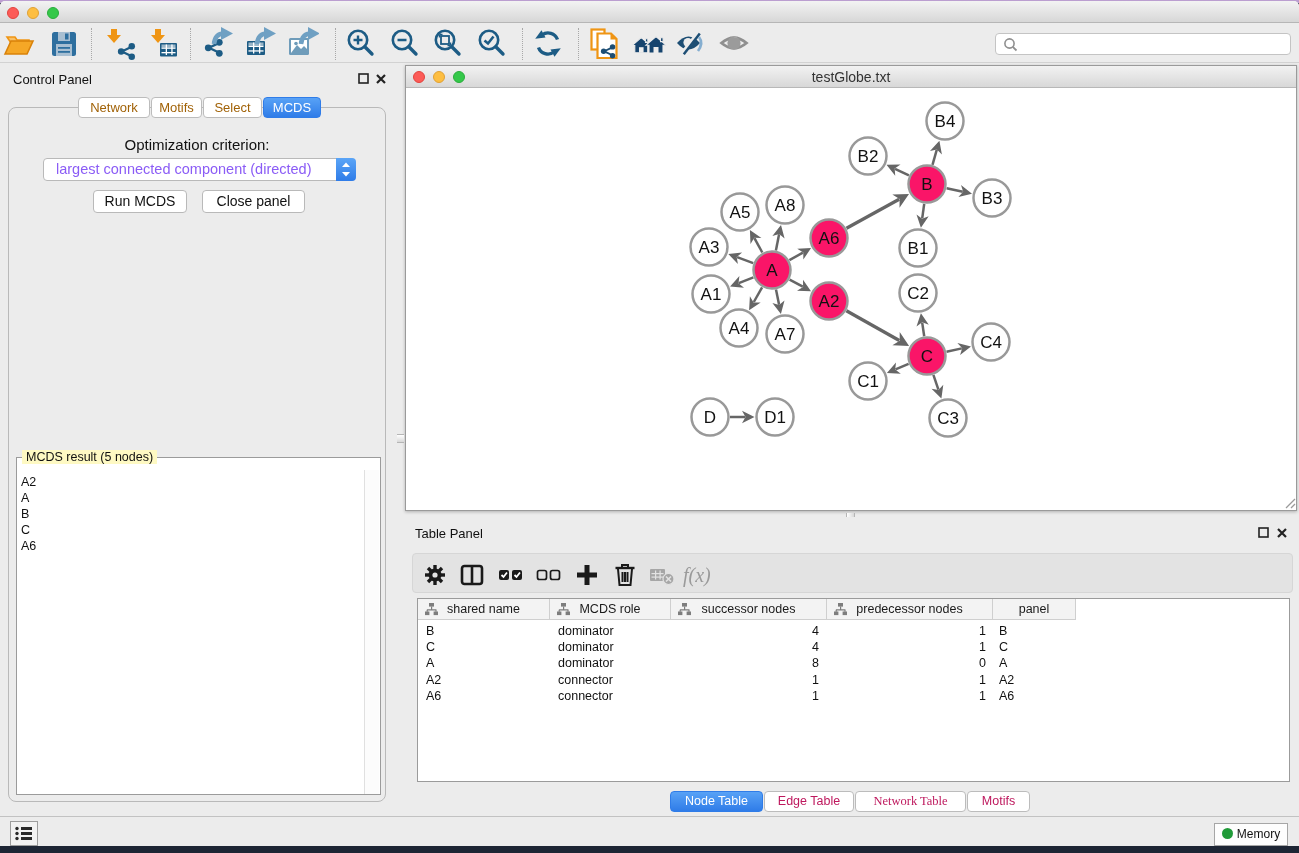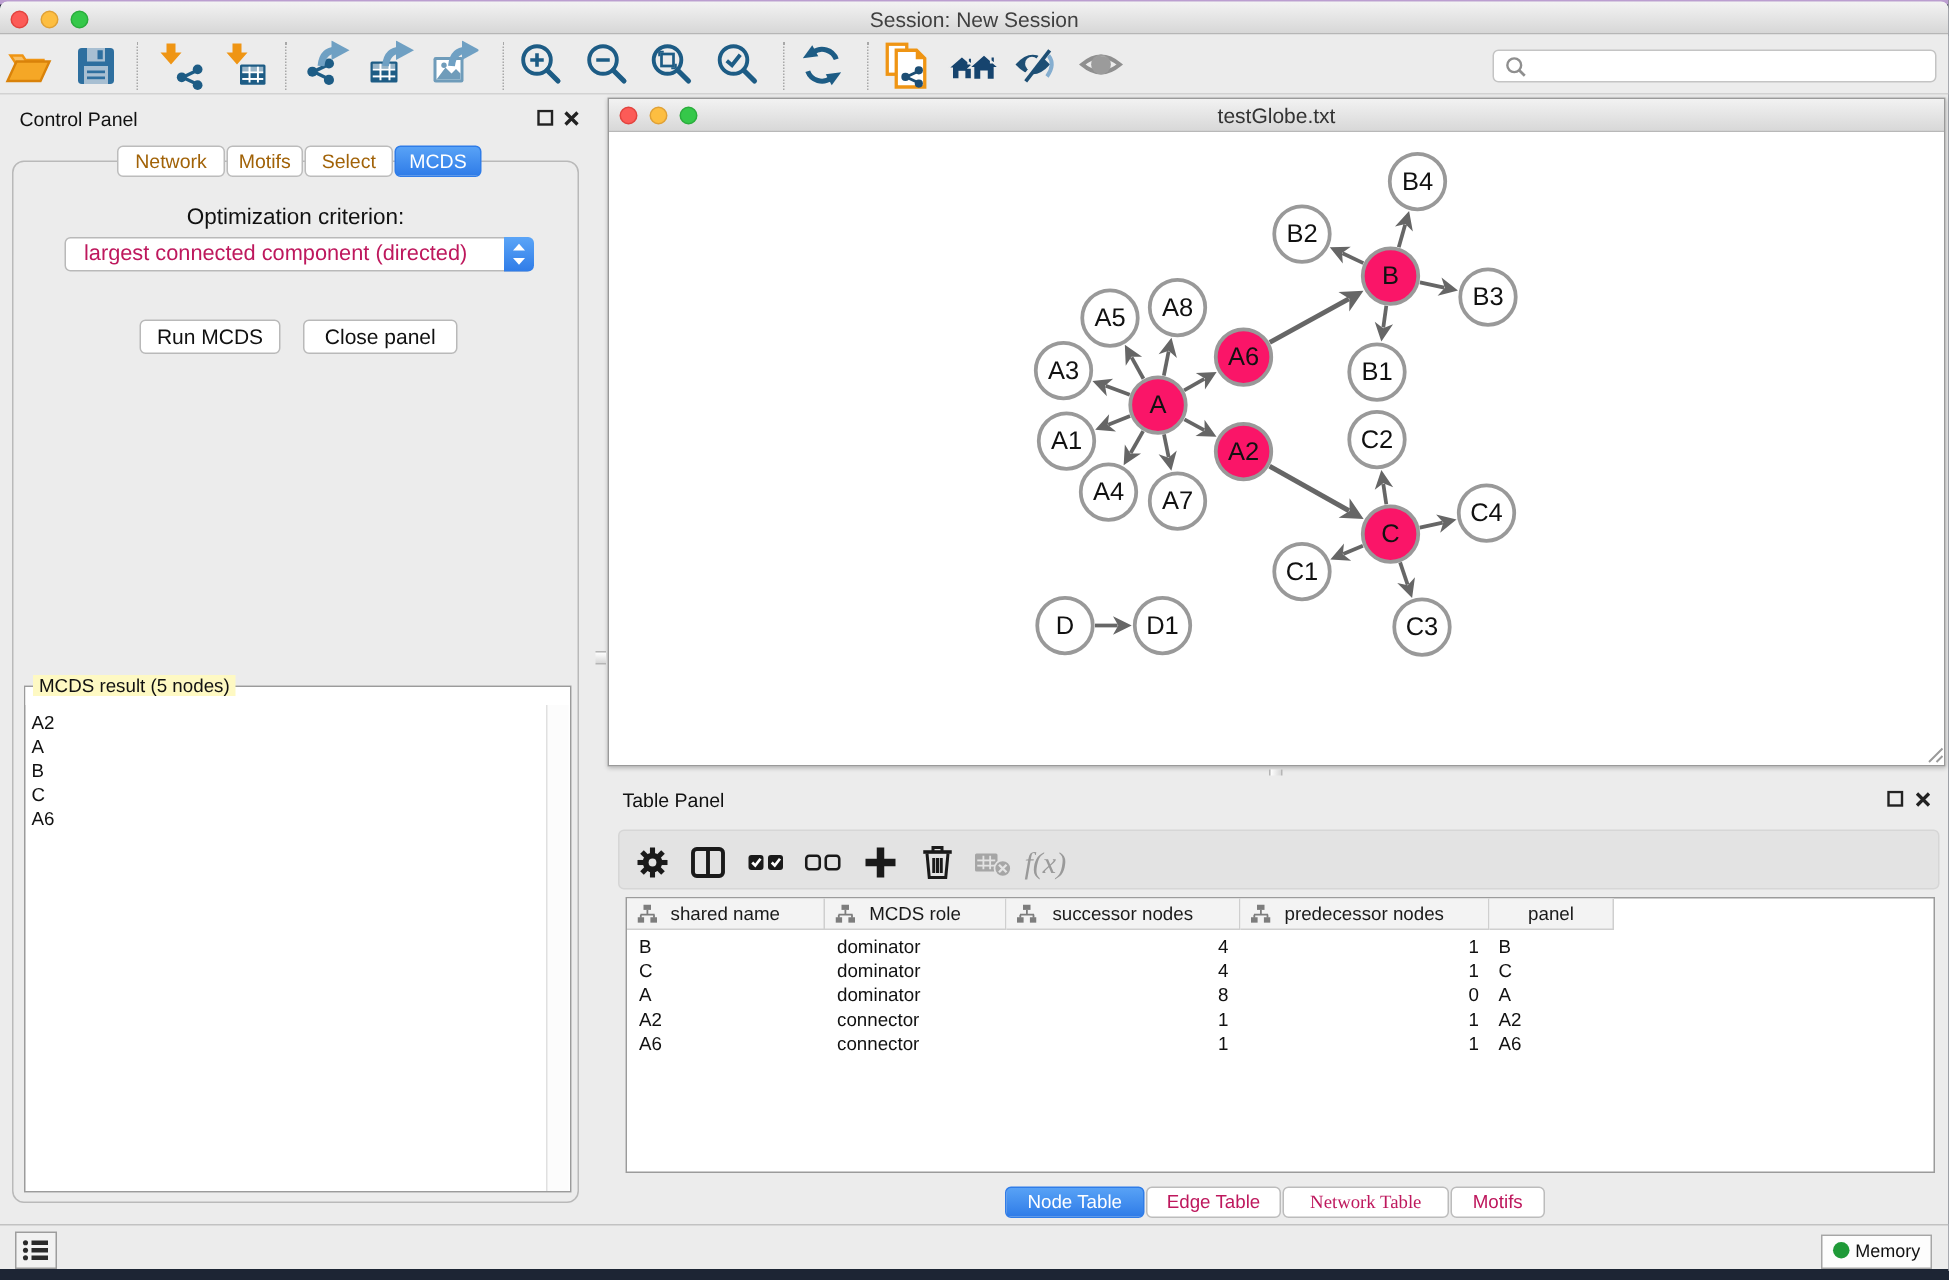--- a/index.html
+++ b/index.html
@@ -14,23 +14,23 @@
 #toolbar { left:0; top:23px; width:1299px; height:39px; background:#ececec; border-bottom:1px solid #d2d2d2; }
 .sep { position:absolute; top:4px; height:32px; width:0; border-left:1px dotted #a8a8a8; }
 .ticon { position:absolute; top:3px; }
 #searchbox { position:absolute; left:995px; top:9px; width:296px; height:22px; background:#fff; border:1px solid #c4c4c4; border-radius:4px; }
 
 #cp-title { left:13px; top:71px; font-size:13px; color:#111; }
 #cp-border { left:8px; top:106px; width:378px; height:695px; border:1px solid #b9b9b9; border-radius:8px; }
 .tab { position:absolute; top:96px; height:21px; border:1px solid #bcbcbc; background:#fff; font-size:13px; color:#a16207; text-align:center; line-height:19px; border-radius:4px; }
 .tabsel { background:linear-gradient(#58a2f6,#2f7ce8); color:#fff; border-color:#2f7ce8; }
 #opt-label { left:0; top:135px; width:394px; text-align:center; font-size:15px; color:#111; }
-#combo { left:43px; top:157px; width:312px; height:23px; background:#fff; border:1px solid #b9b9b9; border-radius:4px; font-size:14.5px; color:#be185d; line-height:21px; padding-left:12px; }
+#combo { left:43px; top:157px; width:312px; height:23px; background:#fff; border:1px solid #b9b9b9; border-radius:4px; font-size:14.5px; color:#8b5cf6; line-height:21px; padding-left:12px; }
 #combo-btn { left:336px; top:157px; width:20px; height:23px; background:linear-gradient(#5ba5f7,#2f7ce8); border-radius:0 4px 4px 0; }
-.btn { position:absolute; top:189px; height:23px; background:#fff; border:1px solid #b9b9b9; border-radius:4px; font-size:14px; color:#111; text-align:center; line-height:21px;margin-top:23px; }
+.btn { position:absolute; top:189px; height:23px; background:#fff; border:1px solid #b9b9b9; border-radius:4px; font-size:14px; color:#111; text-align:center; line-height:21px; }
 #mcds-box { left:16px; top:456px; width:365px; height:338px; background:#fff; border:1px solid #9b9b9b; }
 #mcds-legend { left:22px; top:449px; background:#fef9c3; padding:0 4px; font-size:12.5px; color:#111; }
 #mcds-legend-bg { left:17px; top:457px; width:363px; height:12px; background:#fff; }
 .mli { position:absolute; left:21px; font-size:12.5px; color:#111; }
 #mcds-scroll { left:364px; top:457px; width:15px; height:336px; background:#fcfcfc; border-left:1px solid #e0e0e0; }
 
 #netwin { left:405px; top:64px; width:892px; height:446px; background:#fff; border:1px solid #9a9a9a; box-shadow:0 1px 3px rgba(0,0,0,0.25);padding-left:44px; }
 #nw-titlebar { left:0; top:0; width:890px; height:22px; background:linear-gradient(#f2f2f2,#d8d8d8); border-bottom:1px solid #b8b8b8; }
 #nw-title { width:890px; text-align:center; top:3px; font-size:14px; color:#333; }
 
@@ -47,21 +47,20 @@
 #list-btn { left:10px; top:820px; width:28px; height:25px; background:#f2f2f2; border:1px solid #9d9d9d; }
 </style>
 </head>
 <body>
 <div class="abs" id="wall-top"></div>
 <div class="abs" id="appwin">
   <div class="abs" id="titlebar">
     <div class="tl" style="left:7px;background:#fc5b57;border:0.5px solid #e2433e;"></div>
     <div class="tl" style="left:27px;background:#fdbe41;border:0.5px solid #e0a135;"></div>
     <div class="tl" style="left:47px;background:#35c84a;border:0.5px solid #2aad3c;"></div>
-    <div class="abs" id="title">Session: New Session</div>
   </div>
   <div class="abs" id="toolbar">
     <div class="sep" style="left:91px"></div>
       <div class="sep" style="left:190px"></div>
       <div class="sep" style="left:335px"></div>
       <div class="sep" style="left:522px"></div>
       <div class="sep" style="left:578px"></div>
       <svg class="ticon" style="left:3px;top:3px" width="32" height="34" viewBox="0 0 32 34">
         <path d="M4 10 L12 10 L14 13 L26 13 L26 16 L8 16 Z" fill="#f9c066" stroke="#ef9514" stroke-width="1.6"></path>
 <path d="M2 27 L8 14 L30 14 L24 27 Z" fill="#f5a726" stroke="#d9820a" stroke-width="1.6"></path>

